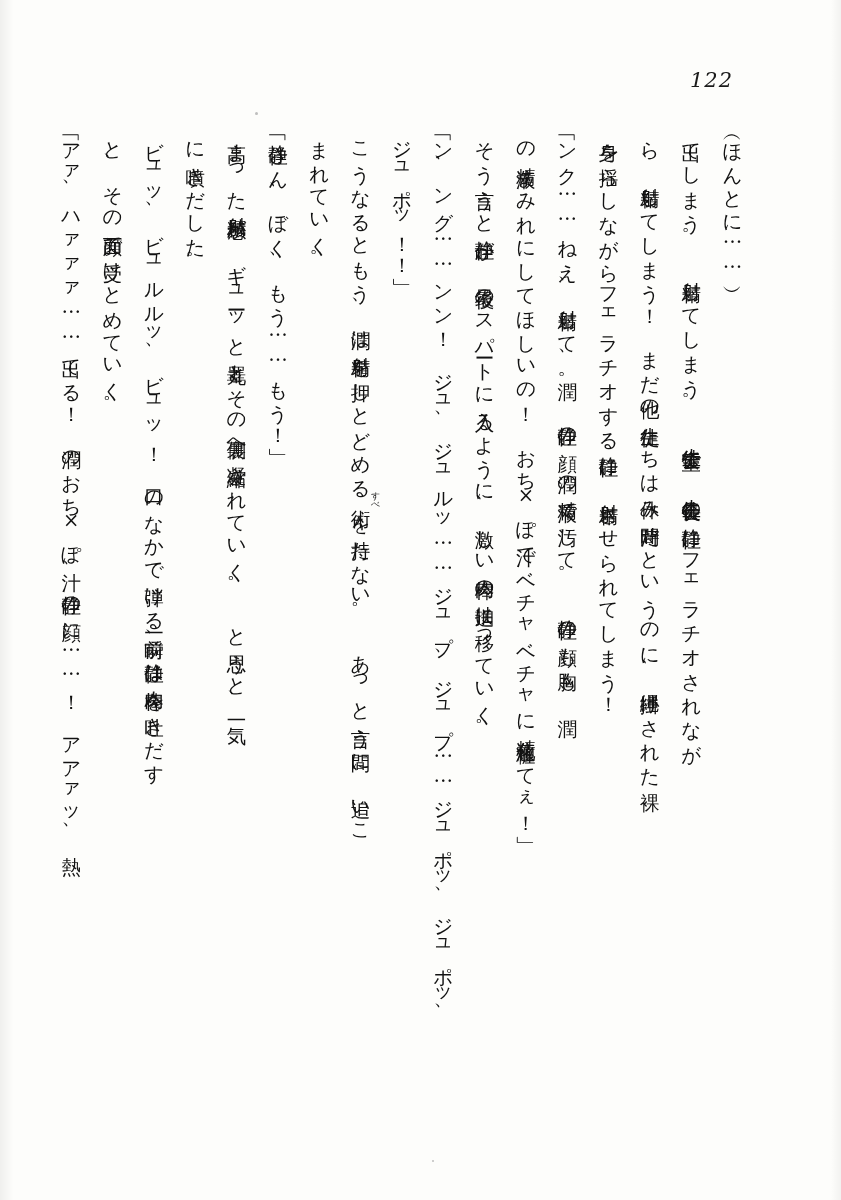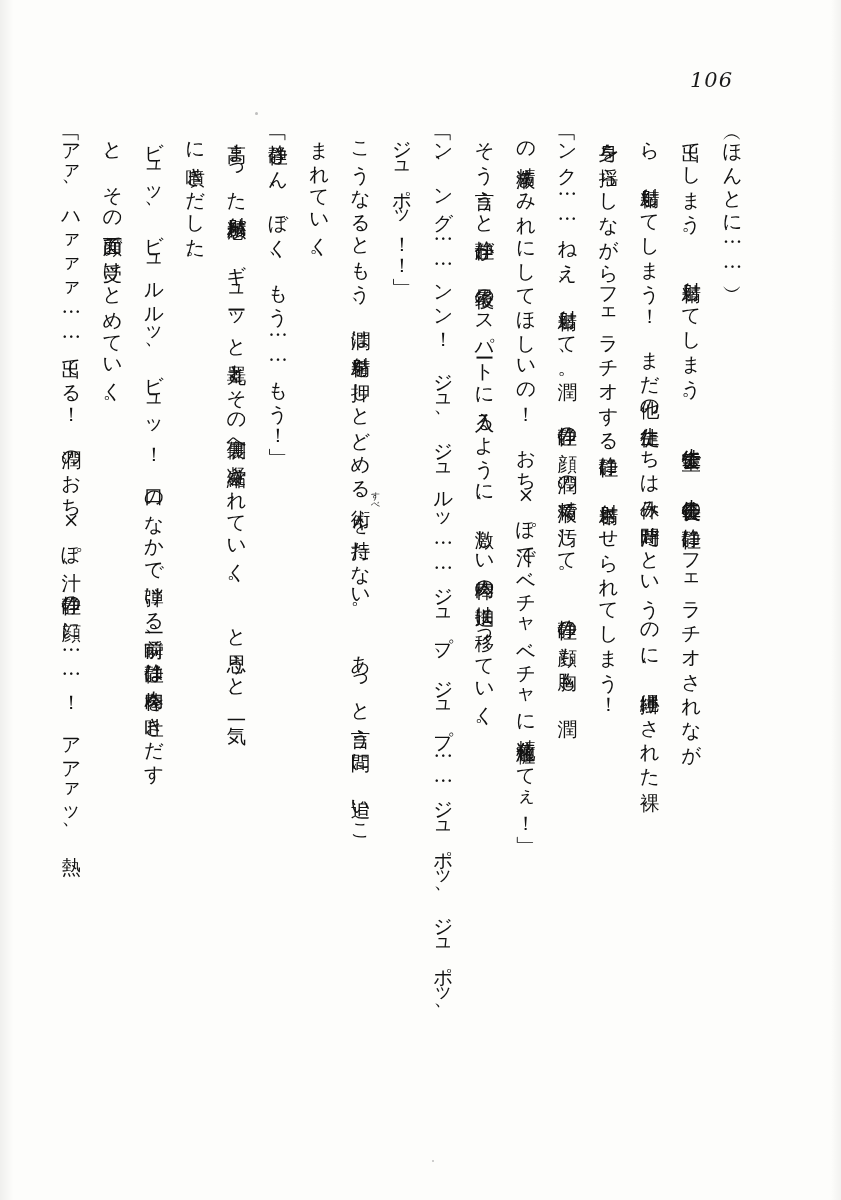--- a/index.html
+++ b/index.html
@@ -92,21 +92,21 @@
   }
 </style>
 </head>
 <body>
 
 <div id="page">
 
   <div class="speck" style="left:255px; top:112px; width:3px; height:3px;"></div>
   <div class="speck" style="left:432px; top:1160px; width:2px; height:2px;"></div>
 
-  <div class="page-number">106</div>
+  <div class="page-number">122</div>
 
   <div class="text-block">
     <p>（ほんとに……）</p>
     <p>出てしまう。　射精してしまう。　生徒会室で、生徒会長の静佳にフェラチオされなが</p>
     <p>ら、射精してしまう！　まだ他の生徒たちは休み時間だというのに、縄掛けされた裸</p>
     <p>身を揺らしながらフェラチオする静佳に、射精させられてしまう！</p>
     <p>「ンク……ねえ、射精して、潤。　静佳の顔、潤の精液で汚して。　静佳の顔も胸も、潤</p>
     <p>の精液まみれにしてほしいの！　おち×ぽ汁でベチャベチャに精液化粧してぇ！」</p>
     <p>そう言うと静佳が、最後のスパートに入るように、激しい肉棒の抽送に移っていく。</p>
     <p>「ン、ング……ンン！　ジュ、ジュルッ……ジュプ、ジュプ……ジュポッ、ジュポッ、</p>

